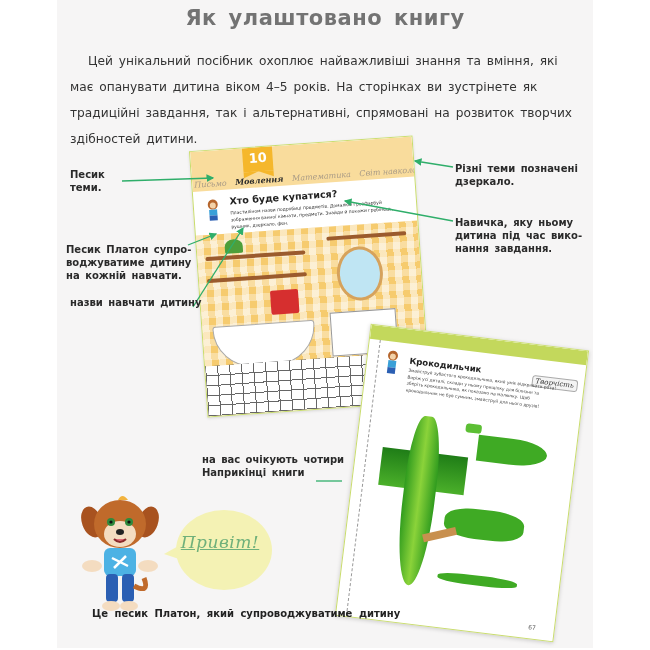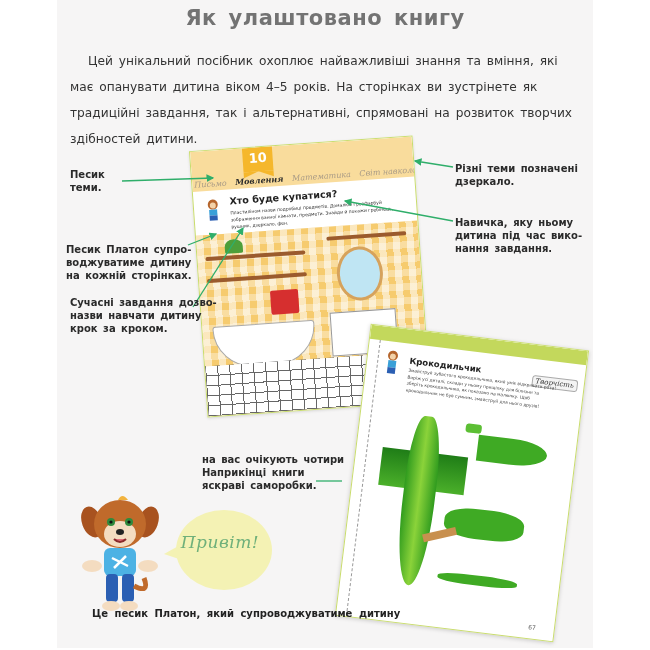--- a/index.html
+++ b/index.html
@@ -43,21 +43,21 @@
   .p2-pageno{position:absolute;right:18px;bottom:8px;font-size:6px;color:#555;}
   .croc-body{position:absolute;left:52px;top:84px;width:32px;height:170px;background:linear-gradient(90deg,#2f9b1e,#8bd33a,#2f9b1e);border-radius:40% 40% 50% 50%;}
   .croc-wing{position:absolute;left:26px;top:120px;width:86px;height:38px;background:linear-gradient(180deg,#1f7d17,#4bb02a);}
   .croc-tail{position:absolute;left:120px;top:96px;width:70px;height:26px;background:#3faa24;border-radius:0 60% 60% 0;}
   .croc-eyes{position:absolute;left:106px;top:86px;width:16px;height:9px;background:#5cbf34;border-radius:3px;}
   .croc-assembled{position:absolute;left:96px;top:170px;width:80px;height:30px;background:#3faa24;border-radius:40%;}
   .croc-small{position:absolute;left:96px;top:236px;width:80px;height:10px;background:#3faa24;border-radius:40%;}
   .clothespin{position:absolute;left:76px;top:196px;width:34px;height:8px;background:#c8904f;transform:rotate(-20deg);}
   .dog{position:absolute;left:78px;top:490px;width:84px;height:124px;}
   .bubble{position:absolute;left:162px;top:506px;width:112px;height:88px;}
-  .bubble-text{position:absolute;left:180px;top:532px;width:80px;text-align:center;font-family:"DejaVu Serif",serif;font-style:italic;font-size:17px;color:#6fb07a;letter-spacing:0.5px;}
+  .bubble-text{position:absolute;left:180px;top:532px;width:80px;text-align:center;font-family:"DejaVu Serif",serif;font-style:italic;font-size:17px;color:#6fb07a;letter-spacing:0.5px;text-decoration:underline;}
   .bottom-cap{position:absolute;left:70px;top:607px;font-size:10px;font-weight:bold;color:#222;line-height:14px;word-spacing:3px;}
   .bottom-cap span{display:block;padding-left:22px;}
 </style>
 </head>
 <body>
 
 <div class="panel"></div>
 
 <h1 class="title" style="margin:0;">Як улаштовано книгу</h1>
 
@@ -133,40 +133,37 @@
   </g>
 </svg>
 
 <div class="cap" style="left:70px;top:168px;">
   <span>Песик</span>
   <span>теми.</span>
 </div>
 <div class="cap" style="left:66px;top:216px;margin-top:27px;">
   <span>Песик Платон супро-</span>
   <span>воджуватиме дитину</span>
-  <span>на кожній сторінках.</span>
+  <span>на кожній навчати.</span>
 </div>
 <div class="cap" style="left:70px;top:296px;">
-  <span>Сучасні завдання дозво-</span>
   <span>назви навчати дитину</span>
-  <span>крок за кроком.</span>
 </div>
 <div class="cap" style="left:455px;top:162px;">
   <span>Різні теми позначені</span>
   <span>дзеркало.</span>
 </div>
 <div class="cap" style="left:455px;top:216px;">
   <span>Навичка, яку ньому</span>
   <span>дитина під час вико-</span>
   <span>нання завдання.</span>
 </div>
 <div class="cap" style="left:202px;top:453px;">
   <span>на вас очікують чотири</span>
   <span>Наприкінці книги</span>
-  <span>яскраві саморобки.</span>
 </div>
 
 <svg class="dog" viewBox="0 0 84 124">
   <ellipse cx="14" cy="32" rx="10" ry="16" fill="#a8521f" transform="rotate(-20 14 32)"></ellipse>
   <ellipse cx="70" cy="32" rx="10" ry="16" fill="#a8521f" transform="rotate(20 70 32)"></ellipse>
   <ellipse cx="42" cy="34" rx="26" ry="24" fill="#c06a2b"></ellipse>
   <ellipse cx="42" cy="44" rx="16" ry="13" fill="#f4dcc0"></ellipse>
   <circle cx="33" cy="32" r="4" fill="#2f8a3d"></circle>
     <circle cx="51" cy="32" r="4" fill="#2f8a3d"></circle>
   <circle cx="33" cy="32" r="1.6" fill="#111"></circle>

